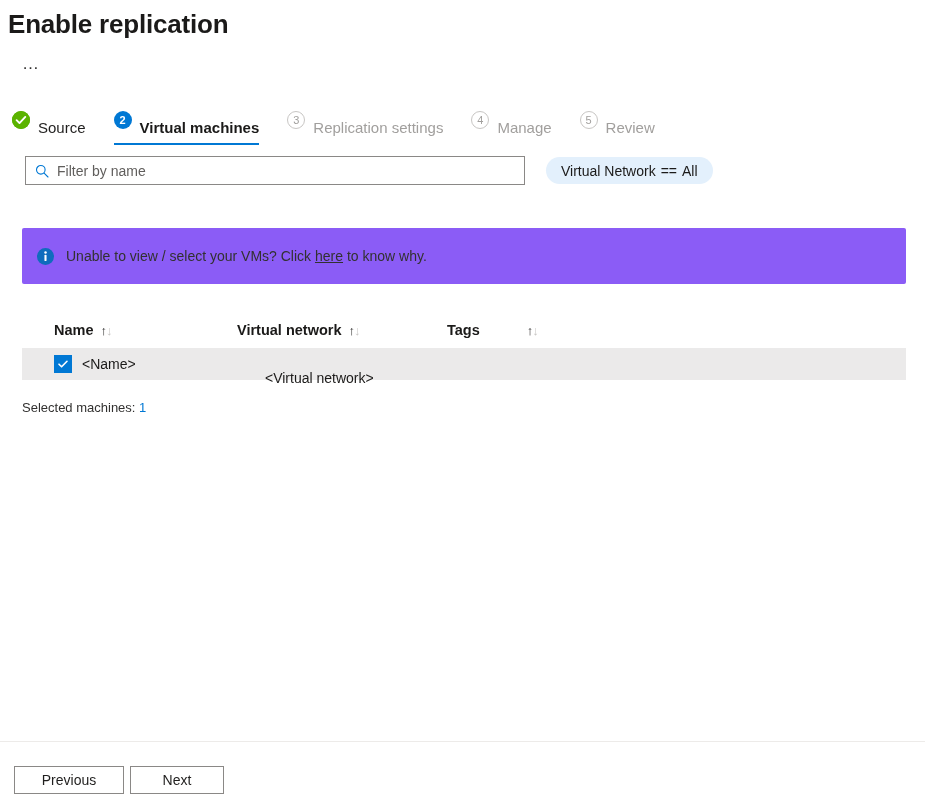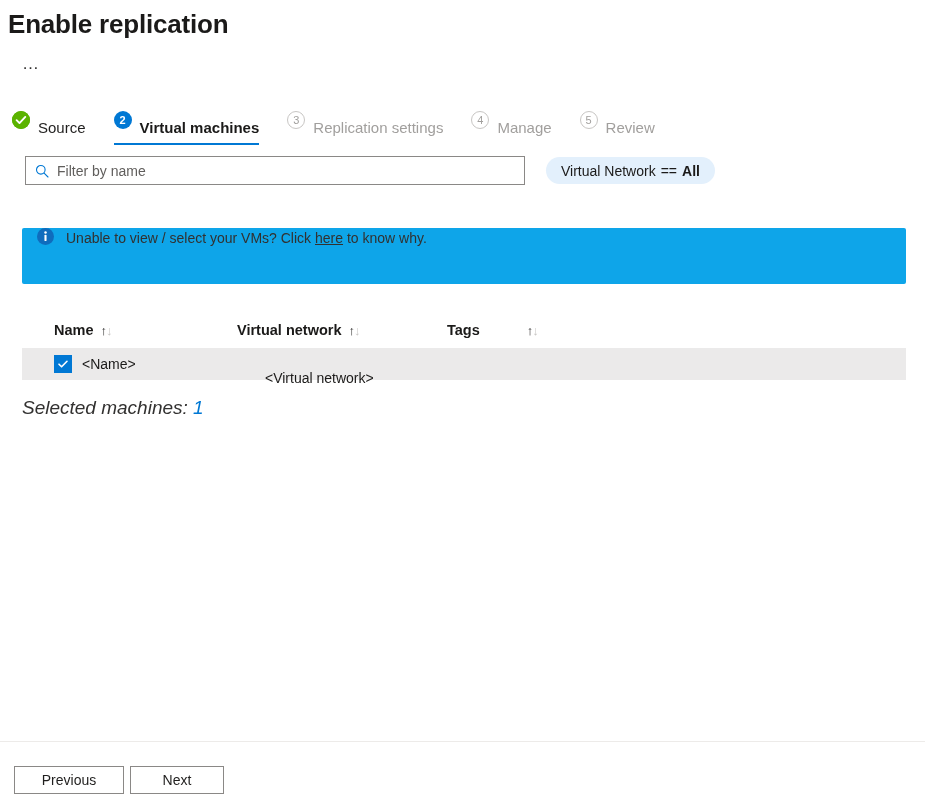--- a/index.html
+++ b/index.html
@@ -160,34 +160,34 @@
     border-radius: 14px;
     background: #e3f0fc;
     display: flex;
     align-items: center;
     font-size: 14px;
     color: #1b1a19;
     white-space: nowrap;
     cursor: pointer;
     box-sizing: border-box;
   }
-  .filter-pill .pill-value { font-weight: 700; margin-left: 5px; }
+  .filter-pill .pill-value { font-weight: 400; margin-left: 5px; }
   .filter-pill .pill-op { margin-left: 5px; }
 
   
   .info-banner {
     position: absolute;
     left: 22px;
     top: 228px;
     width: 884px;
     height: 56px;
-    background: #0ea5e9;
+    background: #8b5cf6;
     border-radius: 2px;
     display: flex;
-    align-items: flex-start;
+    align-items: center;
     box-sizing: border-box;
   }
   .info-icon {
     margin-left: 15px;
     margin-right: 12px;
     width: 17px;
     height: 17px;
     flex: 0 0 17px;
   }
   .info-text {
@@ -269,24 +269,23 @@
     overflow: hidden;
   }
   .cell-name { width: 183px; }
   .cell-vnet { width: 210px; margin-top: 28px; }
   .cell-tags { width: 200px; }
 
   .selected-count {
     position: absolute;
     left: 22px;
     top: 398px;
-    font-size: 19px;
+    font-size: 13px;
     color: #323130;
     line-height: 20px;
-    font-style: italic;
   }
   .selected-count .count-value { color: #0078d4; }
 
   
   .footer-divider {
     position: absolute;
     left: 0;
     top: 741px;
     width: 925px;
     height: 1px;

